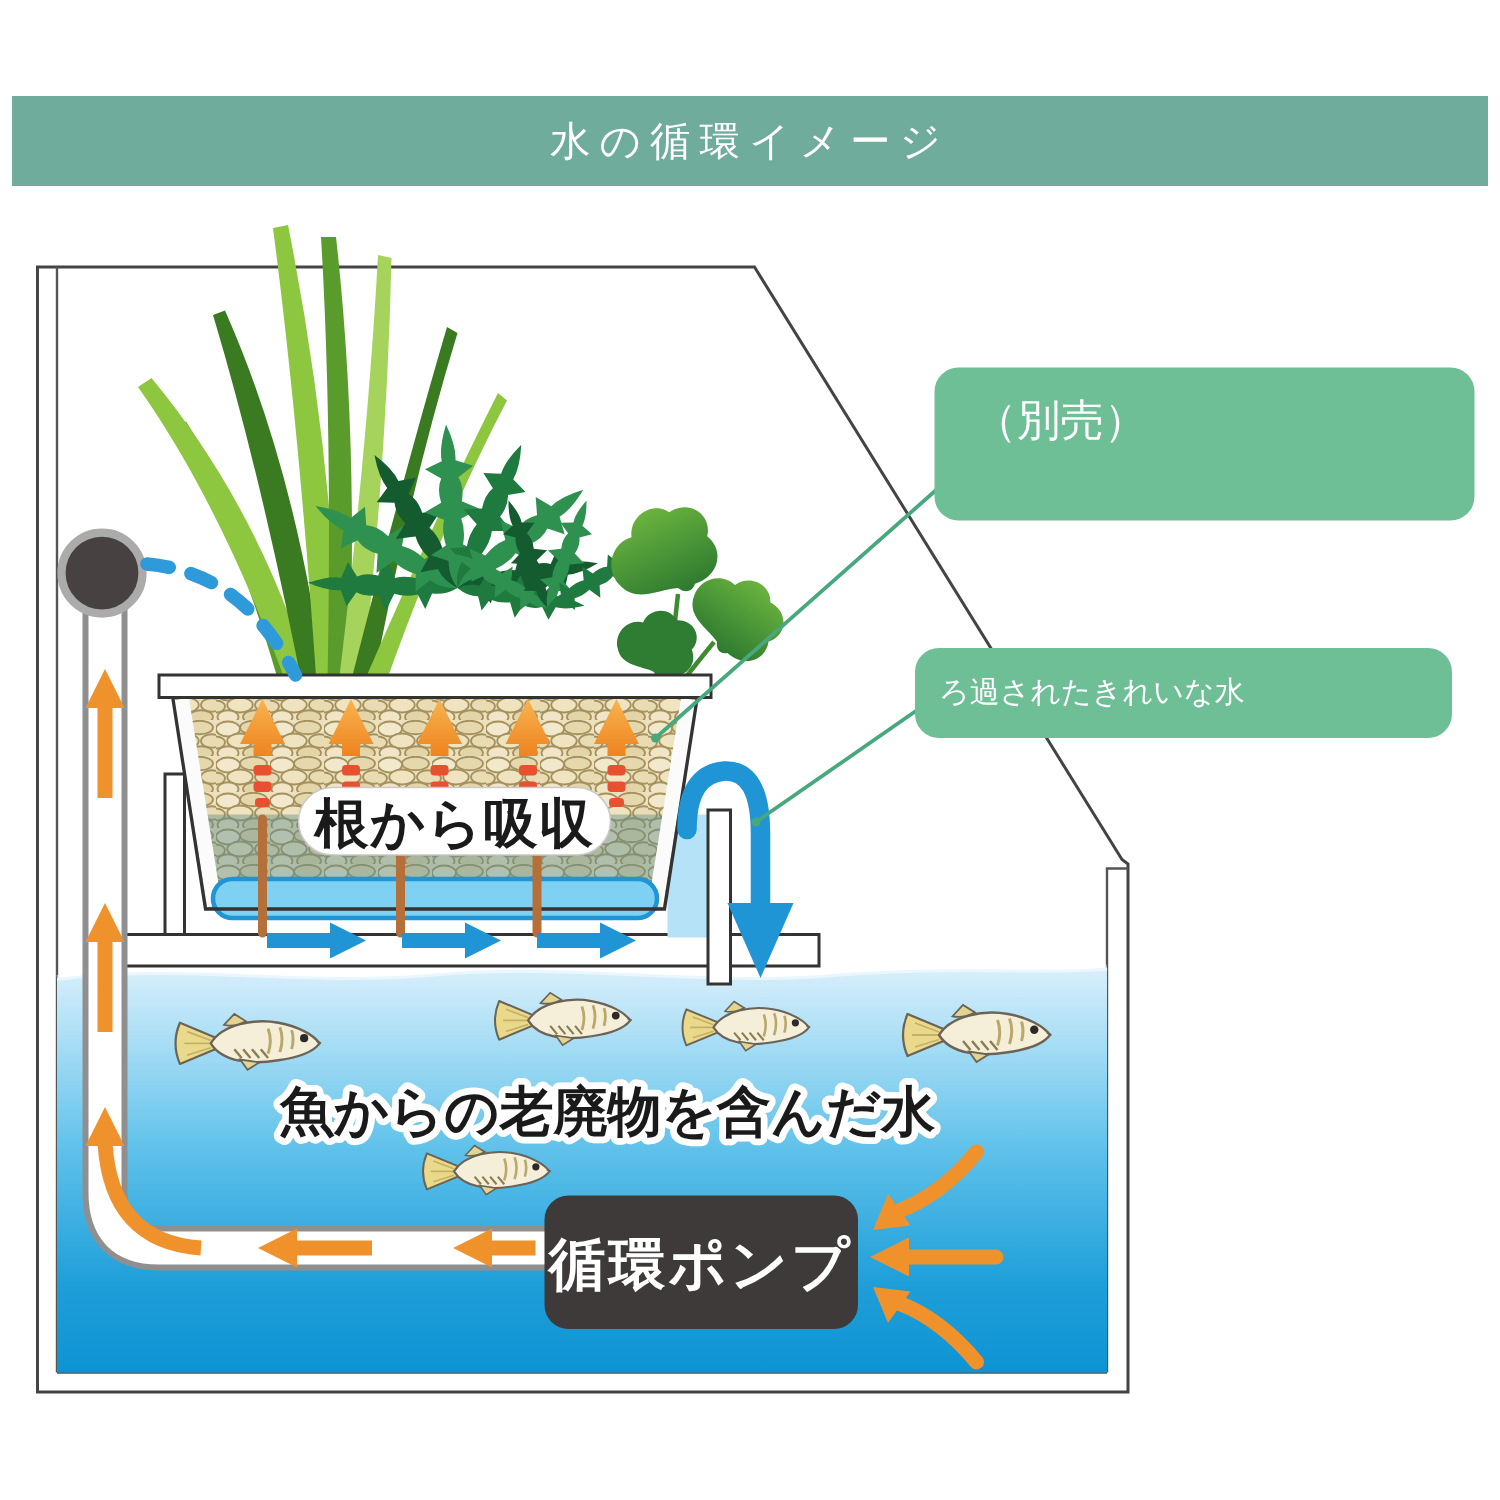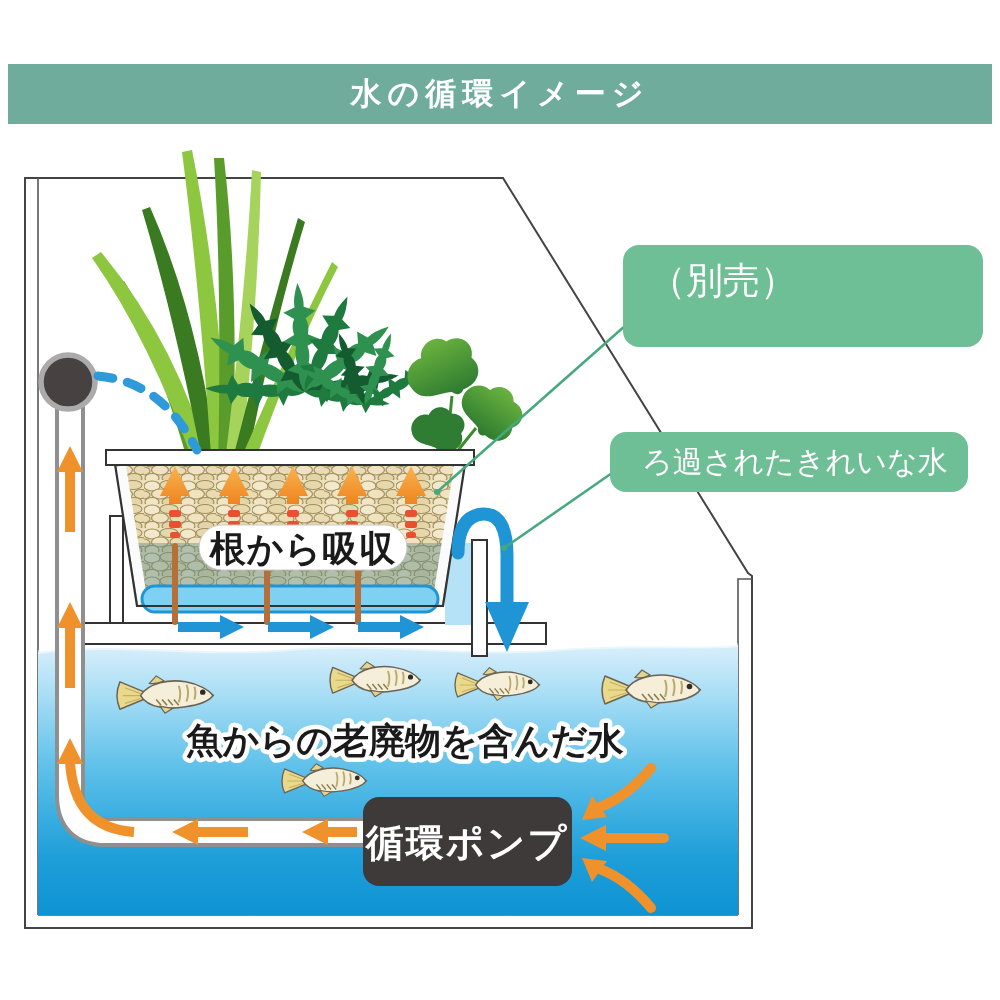--- a/index.html
+++ b/index.html
@@ -1,23 +1,23 @@
 <!DOCTYPE html>
 <html><head>
 <meta charset="utf-8">
 <style>
   html,body{margin:0;padding:0;background:#fff;}
   body{font-family:"Liberation Sans","DejaVu Sans",sans-serif;}
   .stage{position:relative;width:1000px;height:1000px;background:#fff;overflow:hidden;}
   .banner{position:absolute;left:8px;top:64px;width:984px;height:60px;background:#6fac9c;
           display:flex;align-items:center;justify-content:center;}
-  .banner-title{color:#fff;font-size:31px;font-weight:700;letter-spacing:6px;}
+  .banner-title{color:#fff;font-size:27px;font-weight:400;letter-spacing:6px;}
   .callout{position:absolute;background:#6ebe96;border-radius:16px;color:#fff;box-sizing:border-box;}
-  .callout-1{left:623px;top:245px;width:360px;height:102px;padding:14px 0 0 26px;line-height:44px;font-size:37px;}
-  .callout-2{left:610px;top:432px;width:358px;height:60px;line-height:60px;padding-left:32px;font-size:30px;}
+  .callout-1{left:623px;top:245px;width:360px;height:102px;padding:14px 0 0 26px;line-height:44px;font-size:29px;}
+  .callout-2{left:610px;top:432px;width:358px;height:60px;line-height:60px;padding-left:16px;font-size:20px;}
   .callout div{white-space:nowrap;}
   svg text{font-family:"Liberation Sans","DejaVu Sans",sans-serif;}
 </style>
 </head>
 <body>
 
 <div class="stage">
 
   <div class="banner">
     <span class="banner-title">水の循環イメージ</span>

